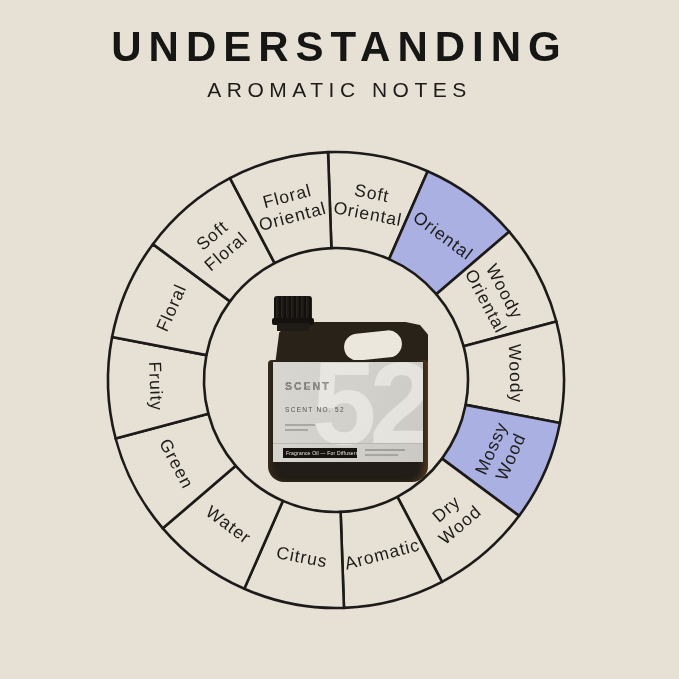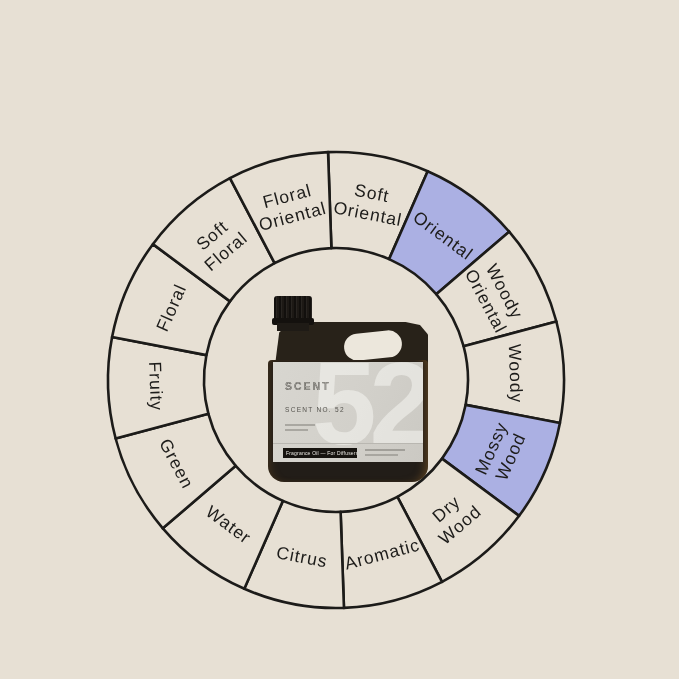--- a/index.html
+++ b/index.html
@@ -71,20 +71,24 @@
     white-space:nowrap;overflow:hidden;
   }
   .m3{left:92px;top:87px;width:40px;background:#a19f99;}
   .m4{left:92px;top:92px;width:33px;background:#a8a6a0;}
 </style>
 </head>
 <body>
 
 <div class="stage">
 
+  <div class="header">
+    <h1 class="title">UNDERSTANDING</h1>
+    <div class="subtitle">AROMATIC NOTES</div>
+  </div>
 
   <svg class="wheel-svg" viewBox="0 0 679 679">
       <path d="M 328.04291475182976 152.13889143964616 A 228 228 0 0 1 427.6961436937912 171.25178508143452 L 389.0872410858791 259.1457703103042 A 132 132 0 0 0 331.3932664352699 248.08041083347936 Z" fill="#e7e0d4" stroke="#1c1b19" stroke-width="2.6" stroke-linejoin="round"></path>
       <path d="M 427.6961436937912 171.25178508143452 A 228 228 0 0 1 509.1878267977954 231.7098228166922 L 436.2666365671447 294.1477921570323 A 132 132 0 0 0 389.0872410858791 259.1457703103042 Z" fill="#abb0e3" stroke="#1c1b19" stroke-width="2.6" stroke-linejoin="round"></path>
       <path d="M 509.1878267977954 231.7098228166922 A 228 228 0 0 1 556.3775367951887 321.53854880277754 L 463.58699498668824 346.15389667529223 A 132 132 0 0 0 436.2666365671447 294.1477921570323 Z" fill="#e7e0d4" stroke="#1c1b19" stroke-width="2.6" stroke-linejoin="round"></path>
       <path d="M 556.3775367951887 321.53854880277754 A 228 228 0 0 1 559.9187728771744 422.9462821811197 L 465.63718429731153 404.8636370522272 A 132 132 0 0 0 463.58699498668824 346.15389667529223 Z" fill="#e7e0d4" stroke="#1c1b19" stroke-width="2.6" stroke-linejoin="round"></path>
       <path d="M 559.9187728771744 422.9462821811197 A 228 228 0 0 1 519.1101498073048 515.847977671905 L 442.0111393621238 458.6488291784713 A 132 132 0 0 0 465.63718429731153 404.8636370522272 Z" fill="#abb0e3" stroke="#1c1b19" stroke-width="2.6" stroke-linejoin="round"></path>
       <path d="M 519.1101498073048 515.847977671905 A 228 228 0 0 1 442.03431586948506 581.843315118659 L 397.388288134965 496.8566561213289 A 132 132 0 0 0 442.0111393621238 458.6488291784713 Z" fill="#e7e0d4" stroke="#1c1b19" stroke-width="2.6" stroke-linejoin="round"></path>
       <path d="M 442.0343158694851 581.8433151186589 A 228 228 0 0 1 343.9570852481702 607.8611085603538 L 340.6067335647301 511.9195891665206 A 132 132 0 0 0 397.3882881349651 496.85665612132885 Z" fill="#e7e0d4" stroke="#1c1b19" stroke-width="2.6" stroke-linejoin="round"></path>
       <path d="M 343.9570852481702 607.8611085603538 A 228 228 0 0 1 244.30385630620884 588.7482149185655 L 282.9127589141209 500.8542296896958 A 132 132 0 0 0 340.6067335647301 511.9195891665206 Z" fill="#e7e0d4" stroke="#1c1b19" stroke-width="2.6" stroke-linejoin="round"></path>

